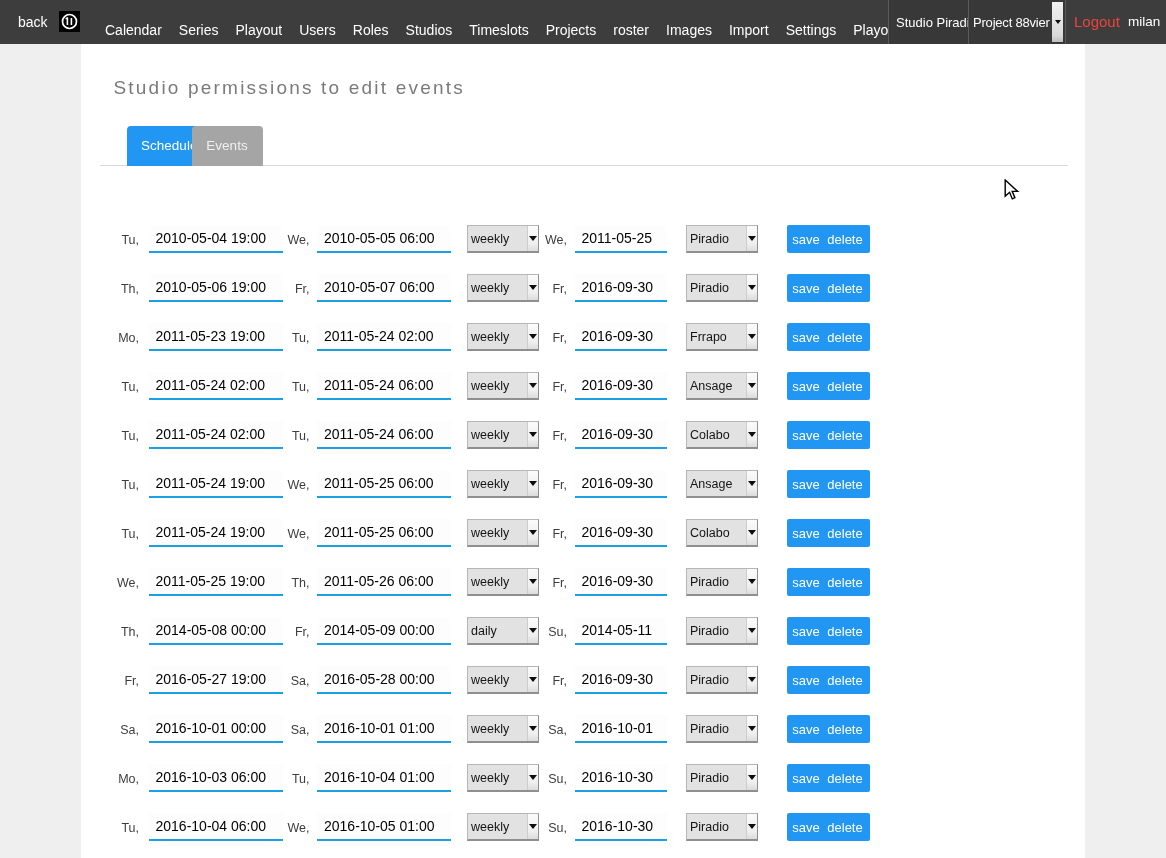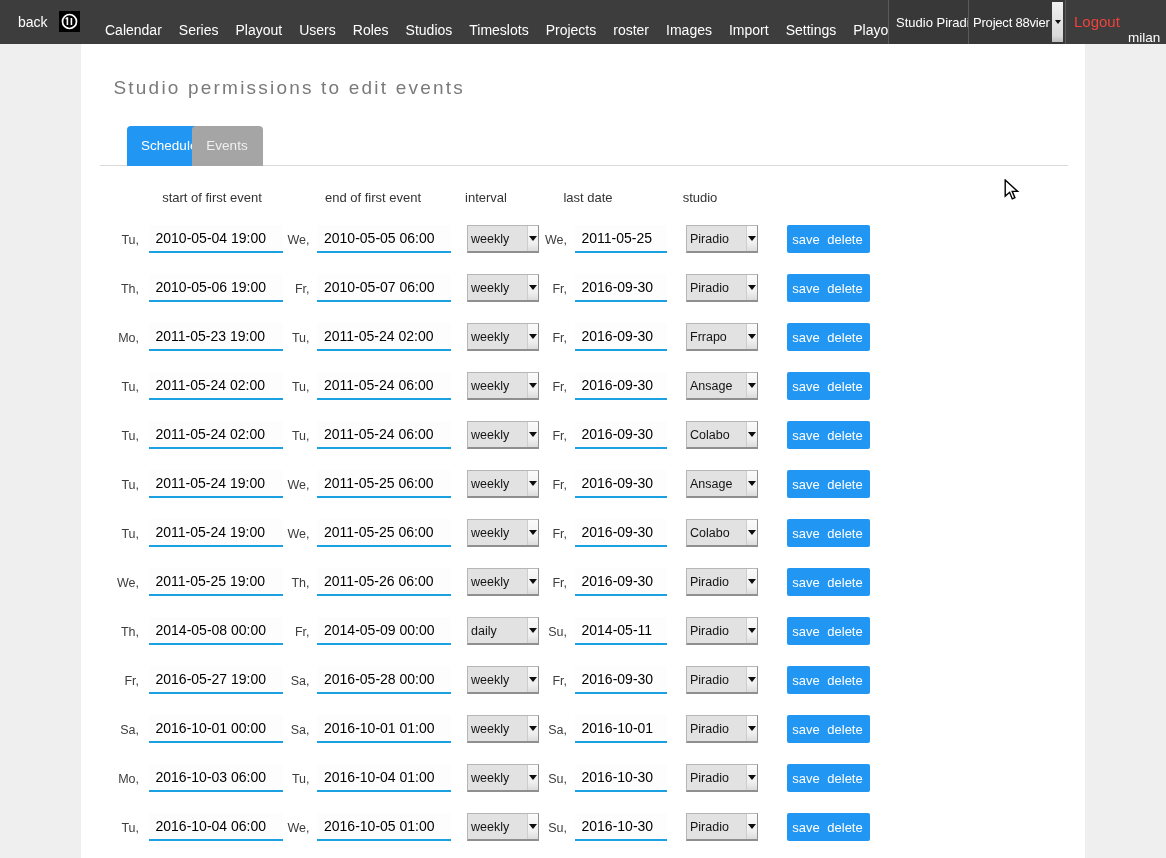--- a/index.html
+++ b/index.html
@@ -53,21 +53,21 @@
   .tri {
     width:0; height:0;
     border-left:4px solid transparent; border-right:4px solid transparent;
     border-top:5px solid #0d0d0d;
   }
   .nav-logout {
     position:absolute; left:1074px; top:0; line-height:44px;
     color:#f0423c; font-size:15px; text-decoration:none; cursor:pointer;
   }
   .nav-user {
-    position:absolute; left:1128px; top:16px; line-height:44px;
+    position:absolute; left:1128px; top:0; line-height:44px;
     color:#fff; font-size:13.5px;
   }
   
   .card {
     position:absolute; left:81px; top:44px; width:1004px; height:814px;
     background:#fff;
   }
   .page-title {
     position:absolute; left:32.5px; top:31.5px;
     font-size:19px; letter-spacing:2.2px; color:#7a7a7a;
@@ -184,27 +184,20 @@
   </span>
   <a class="nav-logout">Logout</a>
   <span class="nav-user">milan</span>
 </nav>
 
 <main class="card">
   <h1 class="page-title">Studio permissions to edit events</h1>
   <div class="tabs-line"></div>
   <div class="tab active">Schedule</div>
   <div class="tab inactive">Events</div>
-  <div class="thead" id="thead">
-      <span class="th" style="left: 131px;">start of first event</span>
-      <span class="th" style="left: 292px;">end of first event</span>
-      <span class="th" style="left: 405px;">interval</span>
-      <span class="th" style="left: 507px;">last date</span>
-      <span class="th" style="left: 619px;">studio</span>
-    </div>
   <div class="rows" id="rows">
   <div class="row">
     <span class="day d1">Tu,</span>
     <input class="tin i1" type="text" value="2010-05-04 19:00" style="">
     <span class="day d2">We,</span>
     <input class="tin i2" type="text" value="2010-05-05 06:00" style="">
     <span class="selwrap sv1">
       <select><option>weekly</option></select>
       <span class="arw">
             <span class="tri"></span>

